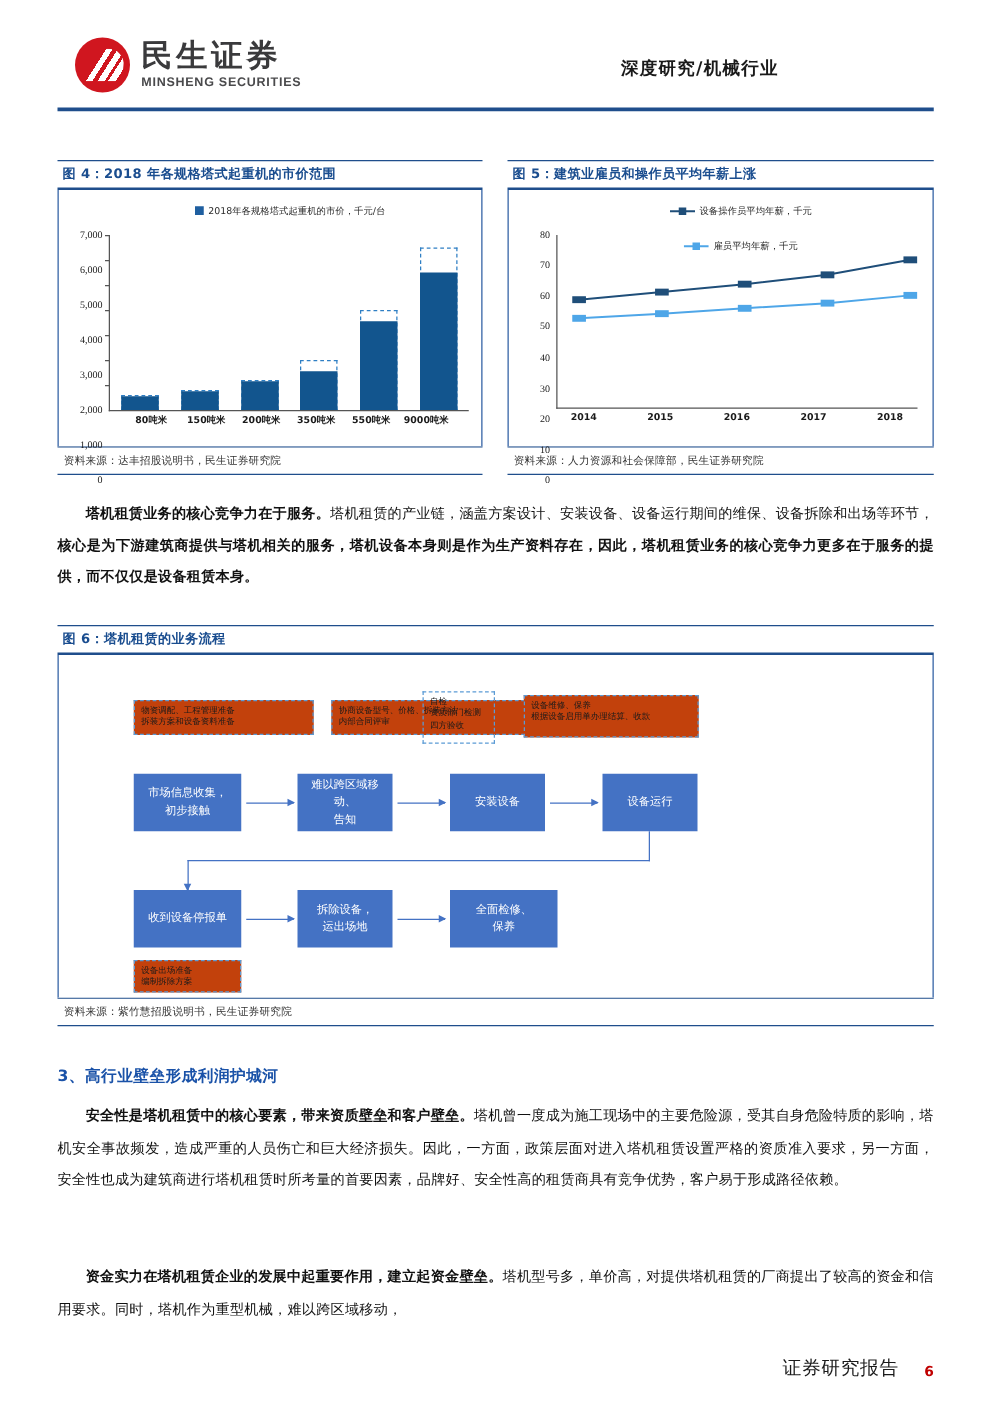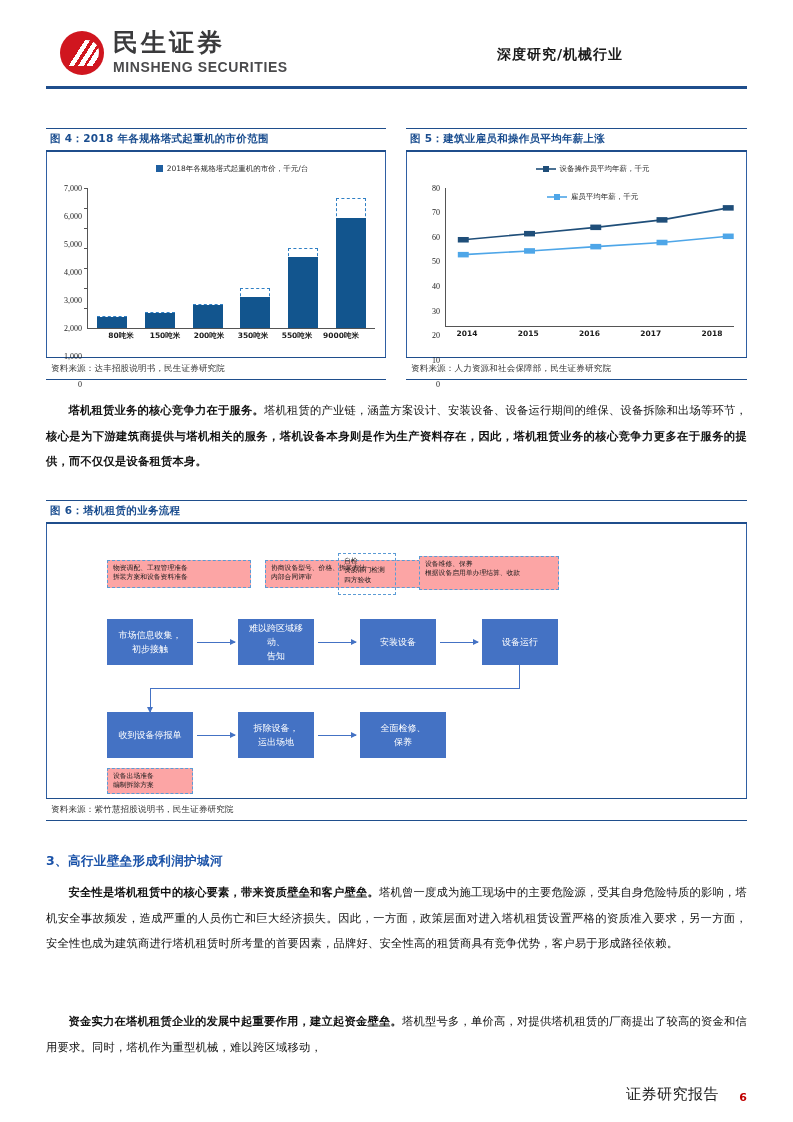--- a/index.html
+++ b/index.html
@@ -21,21 +21,21 @@
     content:""; position:absolute; left:6px; top:9px; width:33px; height:26px;
     background:
       linear-gradient(118deg, transparent 0 38%, #ffffff 38% 49%, transparent 49% 100%),
       linear-gradient(118deg, transparent 0 58%, #ffffff 58% 70%, transparent 70% 100%),
       linear-gradient(118deg, transparent 0 76%, #ffffff 76% 89%, transparent 89% 100%);
     border-radius:3px 14px 3px 3px;
     transform:skewX(-6deg);
   }
   .logo-text { margin-left:9px; }
   .logo-cn { font-family:"DejaVu Sans", sans-serif; font-weight:bold; font-size:25px; letter-spacing:3px; color:#3a3a3c; line-height:1.05; }
-  .logo-en { font-family:"Liberation Sans", sans-serif; font-weight:bold; font-size:14px; letter-spacing:0.6px; color:#4a4a4c; margin-top:3px; }
+  .logo-en { font-family:"Liberation Sans", sans-serif; font-weight:bold; font-size:10px; letter-spacing:0.6px; color:#4a4a4c; margin-top:3px; }
   .header-right {
     position:absolute; right:46px; top:46px;
     font-family:"DejaVu Sans", sans-serif; font-weight:bold; font-size:14px;
     color:#1a1a1a; letter-spacing:1px;
   }
   .header-rule { position:absolute; left:46px; top:86px; width:701px; height:3px; background:#1f4e8c; }
 
   
   .fig { position:absolute; }
   .fig-title {
@@ -86,21 +86,21 @@
   .sec-head {
     font-family:"DejaVu Sans", sans-serif; font-weight:bold; font-size:12.5px;
     color:#1a52a8; letter-spacing:0.4px;
   }
 
   
   .flow { position:relative; width:100%; height:100%; }
   .dbox {
     position:absolute; border:1.1px dashed #5b9bd5; box-sizing:border-box;
     font-family:"DejaVu Sans", sans-serif; font-size:6.8px; color:#1a1a1a;
-    line-height:9.5px; padding:3px 5px; background:#fca5a5;
+    line-height:9.5px; padding:3px 5px; background:#c2410c;
   }
   .pbox {
     position:absolute; background:#4472c4; color:#ffffff; box-sizing:border-box;
     font-family:"DejaVu Sans", sans-serif; font-size:9px; line-height:14px;
     display:flex; align-items:center; justify-content:center; text-align:center;
     padding:2px 4px;
   }
   .arrow-h { position:absolute; height:1.2px; background:#4472c4; }
   .arrow-h::after {
     content:""; position:absolute; right:-1px; top:-3px;

